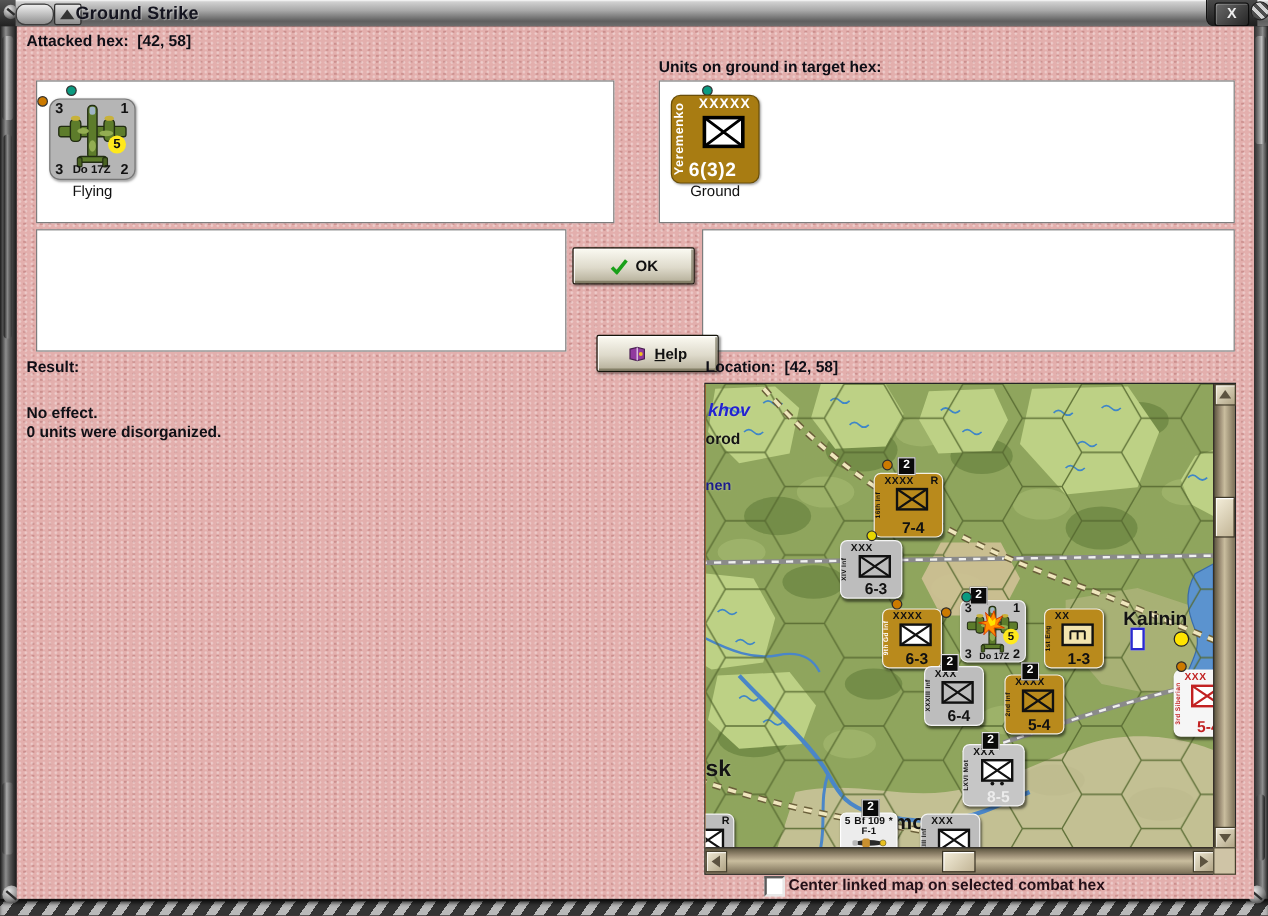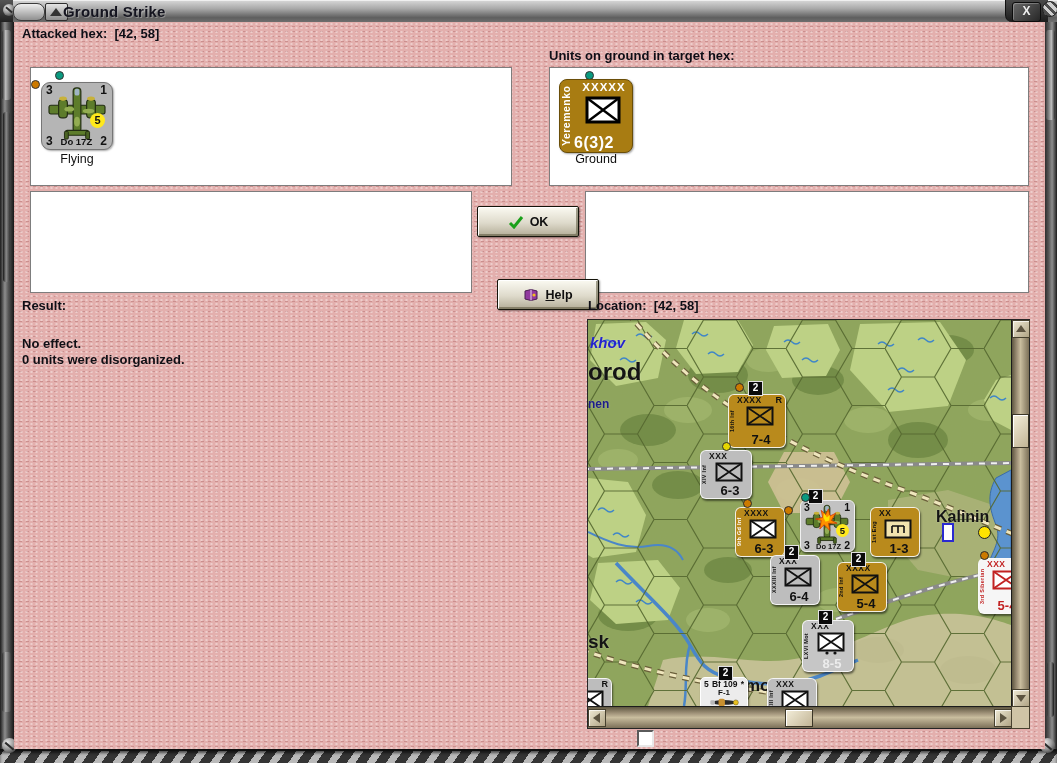--- a/index.html
+++ b/index.html
@@ -309,21 +309,21 @@
 
           <g fill="none">
             <path d="M40,-6 C75,35 115,72 168,102 C215,130 260,150 310,168 C350,182 390,200 430,216" stroke="#6a5f3a" stroke-width="5.5" stroke-dasharray="7 6"></path>
             <path d="M40,-6 C75,35 115,72 168,102 C215,130 260,150 310,168 C350,182 390,200 430,216" stroke="#efe6bd" stroke-width="3" stroke-dasharray="7 6"></path>
             <path d="M-6,330 C50,349 115,363 160,369 C195,374 212,379 224,388" stroke="#6a5f3a" stroke-width="5.5" stroke-dasharray="7 6"></path>
             <path d="M-6,330 C50,349 115,363 160,369 C195,374 212,379 224,388" stroke="#efe6bd" stroke-width="3" stroke-dasharray="7 6"></path>
           </g>
         </svg>
         <div id="map-units">
             <span class="map-label" style="left: 2px; top: 14px; color: rgb(35, 35, 207); font-size: 15px; font-style: italic;">khov</span>
-            <span class="map-label" style="left: 0px; top: 38px; color: rgb(20, 20, 20); font-size: 24px; text-align: center;">orod</span>
+            <span class="map-label" style="left: 0px; top: 38px; color: rgb(20, 20, 20); font-size: 13px; text-align: center;">orod</span>
             <span class="map-label" style="left: 0px; top: 77px; color: rgb(28, 28, 138); font-size: 12px;">nen</span>
             <span class="map-label" style="left: 348px; top: 188px; color: rgb(20, 20, 20); font-size: 16px;">Kalinin</span>
             <span class="map-label" style="left: 0px; top: 311px; color: rgb(20, 20, 20); font-size: 19px;">sk</span>
             <span class="map-label" style="left: 157px; top: 356px; color: rgb(20, 20, 20); font-size: 17px;">mo</span>
             <div class="mc" style="left: 140px; top: 74px; width: 56px; height: 52px; background: rgb(185, 138, 28); color: rgb(17, 17, 17);">
               <span class="mc-top">XXXX</span>
               <span class="mc-corner">R</span>
               <svg class="mc-sym" viewBox="0 0 28 23">
                 <rect x="1.5" y="1.5" width="25" height="17" fill="none" stroke="#111111" stroke-width="2"></rect>
                 <path d="M1.5,1.5 L26.5,18.5 M26.5,1.5 L1.5,18.5" stroke="#111111" stroke-width="1.8" fill="none"></path>
@@ -486,15 +486,16 @@
           </div>
         <div class="sb-btn" style="left:406px;top:2px;">
             <i class="tri-rt"></i>
           </div>
         <div class="sb-thumb" id="hthumb" style="top: 2px; height: 16px; left: 197px; width: 26px;"></div>
       </div>
       <div id="mapcorner"></div>
     </div>
 
     <div id="cbx" style="left:623px;top:708px;"></div>
+    <span id="cbx-label" style="left:643px;top:708px;">Center linked map on selected combat hex</span>
 
   </div>
 </div>
 
 </body></html>

